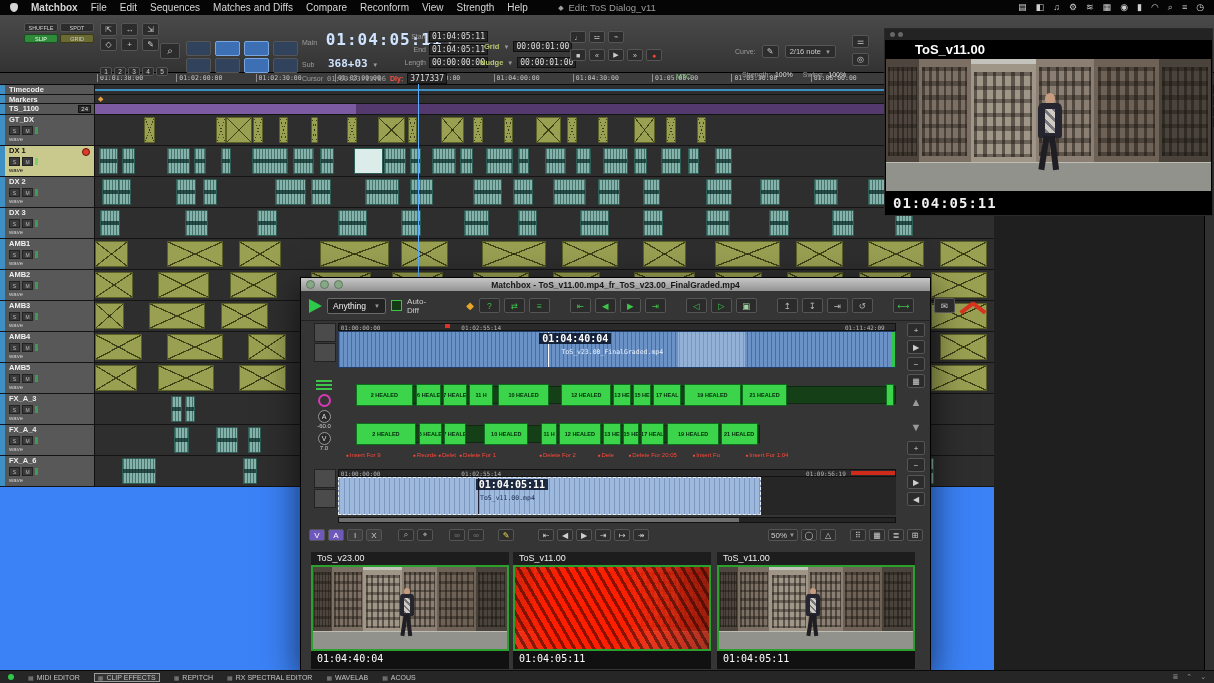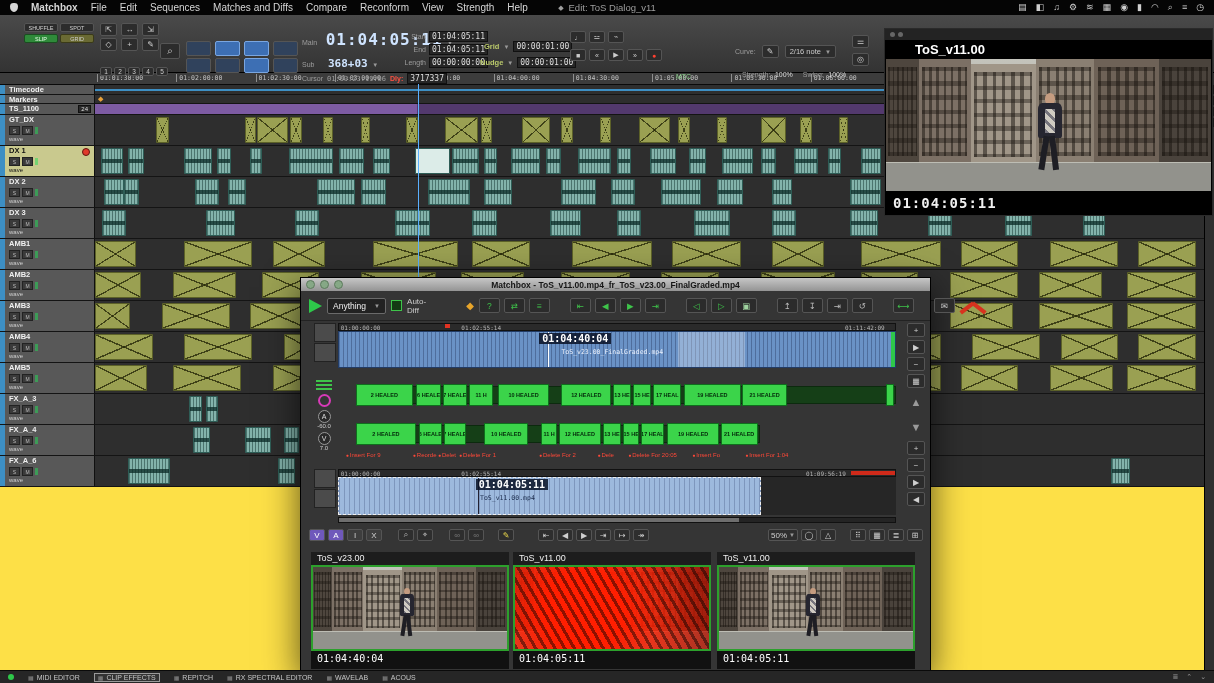--- a/index.html
+++ b/index.html
@@ -33,21 +33,21 @@
   .lblg{font-size:7.5px;color:#b9c86a;font-weight:bold}
   .val{font-size:8px;font-family:"DejaVu Sans Mono",monospace;color:#ddd;background:#262626;border:1px solid #111;padding:0 2px}
   .bigcounter{font-family:"DejaVu Sans Mono",monospace;font-size:16px;font-weight:bold;color:#cfe4ff;letter-spacing:1px;line-height:16px}
   .subcounter{font-family:"DejaVu Sans Mono",monospace;font-size:11px;font-weight:bold;color:#cfe4ff}
   .ddarrow{font-size:6px;color:#999}
   .redtxt{color:#ff5040;font-size:7px;font-weight:bold}
   .tr-chip{width:16px;height:12px;font-size:7px}
   .rec-chip{color:#ff4030}
 
   
-  #edit-area{position:absolute;left:0;top:72px;width:1205px;height:599px;background:#fde047;z-index:1}
+  #edit-area{position:absolute;left:0;top:72px;width:994px;height:599px;background:#3b82f6;z-index:1}
   #ruler{position:relative;height:12px;background:#3c3c3c;border-bottom:1px solid #0a0a0a;font-size:6.5px;color:#c2c2c2}
   .tick{position:absolute;top:2px;border-left:1px solid #8f8f8f;padding-left:2px;font-family:"DejaVu Sans Mono",monospace;white-space:nowrap}
   #tracks{position:relative}
   .trackrow{position:relative;display:flex;border-bottom:1px solid #141414;box-sizing:border-box}
   .thdr{width:95px;background:#585858;border-right:1px solid #101010;position:relative;
     padding:1px 2px 0 9px;box-sizing:border-box;flex:none;overflow:hidden}
   .thdr .tab{position:absolute;left:0;top:0;bottom:0;width:5px;background:#3d8fc4}
   .tname{font-size:7.5px;font-weight:bold;color:#f0f0f0;line-height:8px;white-space:nowrap}
   .tsub{display:flex;gap:2px;margin-top:2px;align-items:center}
   .tbtn{width:9px;height:7px;font-size:5px;background:#3a3a3a;border:1px solid #222;color:#bbb;

